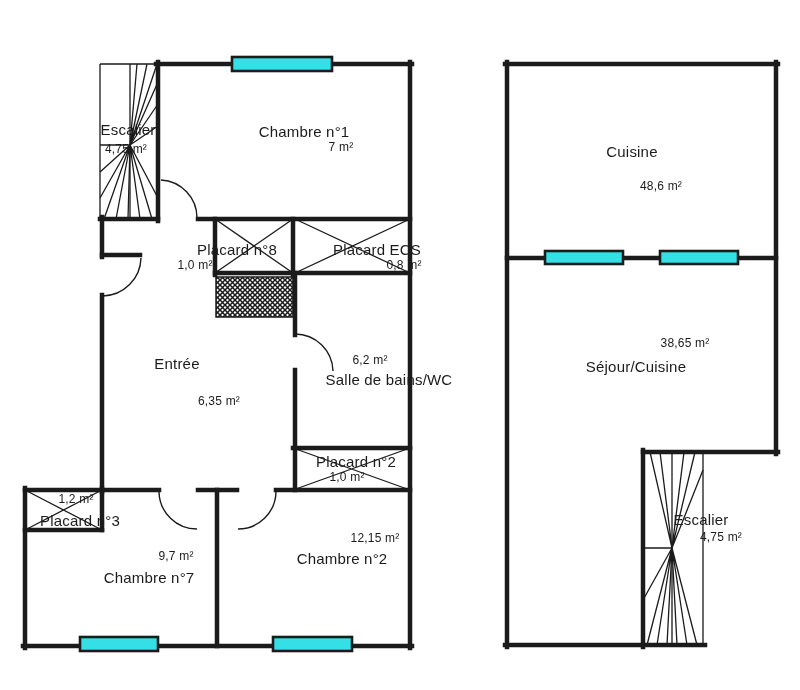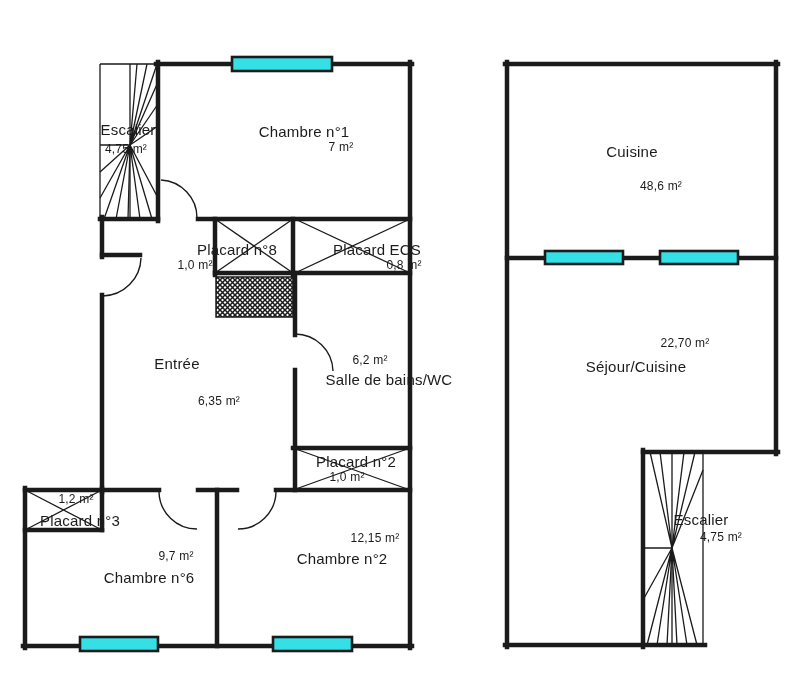--- a/index.html
+++ b/index.html
@@ -137,27 +137,27 @@
   <span class="lbl area" style="left:361px;top:360px">6,2 m²</span>
   <span class="lbl" style="left:380px;top:379px">Salle de bains/WC</span>
 
   <span class="lbl" style="left:347px;top:461px">Placard n°2</span>
   <span class="lbl area" style="left:338px;top:477px">1,0 m²</span>
 
   <span class="lbl area" style="left:67px;top:499px">1,2 m²</span>
   <span class="lbl" style="left:71px;top:520px">Placard n°3</span>
 
   <span class="lbl area" style="left:167px;top:556px">9,7 m²</span>
-  <span class="lbl" style="left:140px;top:577px">Chambre n°6</span>
+  <span class="lbl" style="left:140px;top:577px">Chambre n°7</span>
 
   <span class="lbl area" style="left:366px;top:538px">12,15 m²</span>
   <span class="lbl" style="left:333px;top:558px">Chambre n°2</span>
 
   <span class="lbl" style="left:623px;top:151px">Cuisine</span>
   <span class="lbl area" style="left:652px;top:186px">48,6 m²</span>
 
-  <span class="lbl area" style="left:676px;top:343px">22,70 m²</span>
+  <span class="lbl area" style="left:676px;top:343px">38,65 m²</span>
   <span class="lbl" style="left:627px;top:366px">Séjour/Cuisine</span>
 
   <span class="lbl" style="left:692px;top:519px">Escalier</span>
   <span class="lbl area" style="left:712px;top:537px">4,75 m²</span>
 
 </div>
 
 </body></html>

